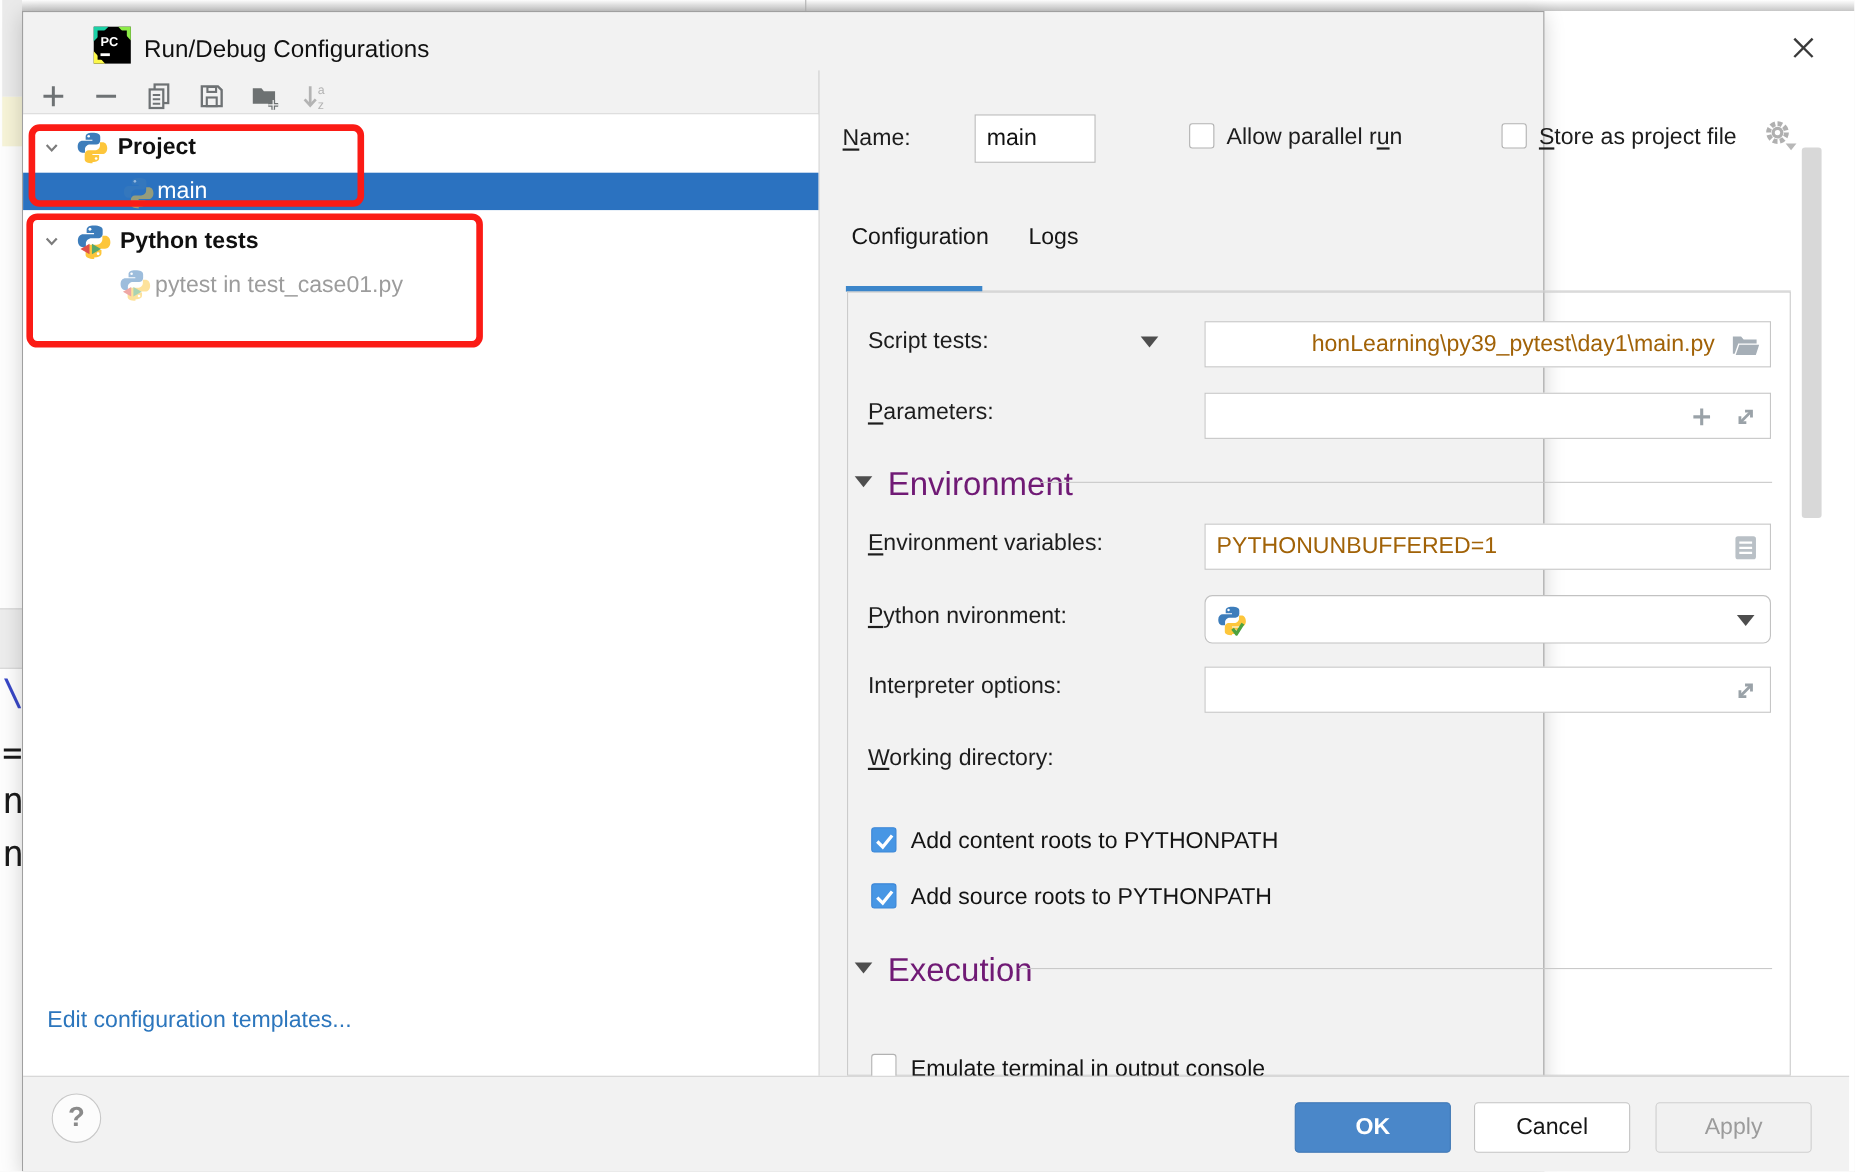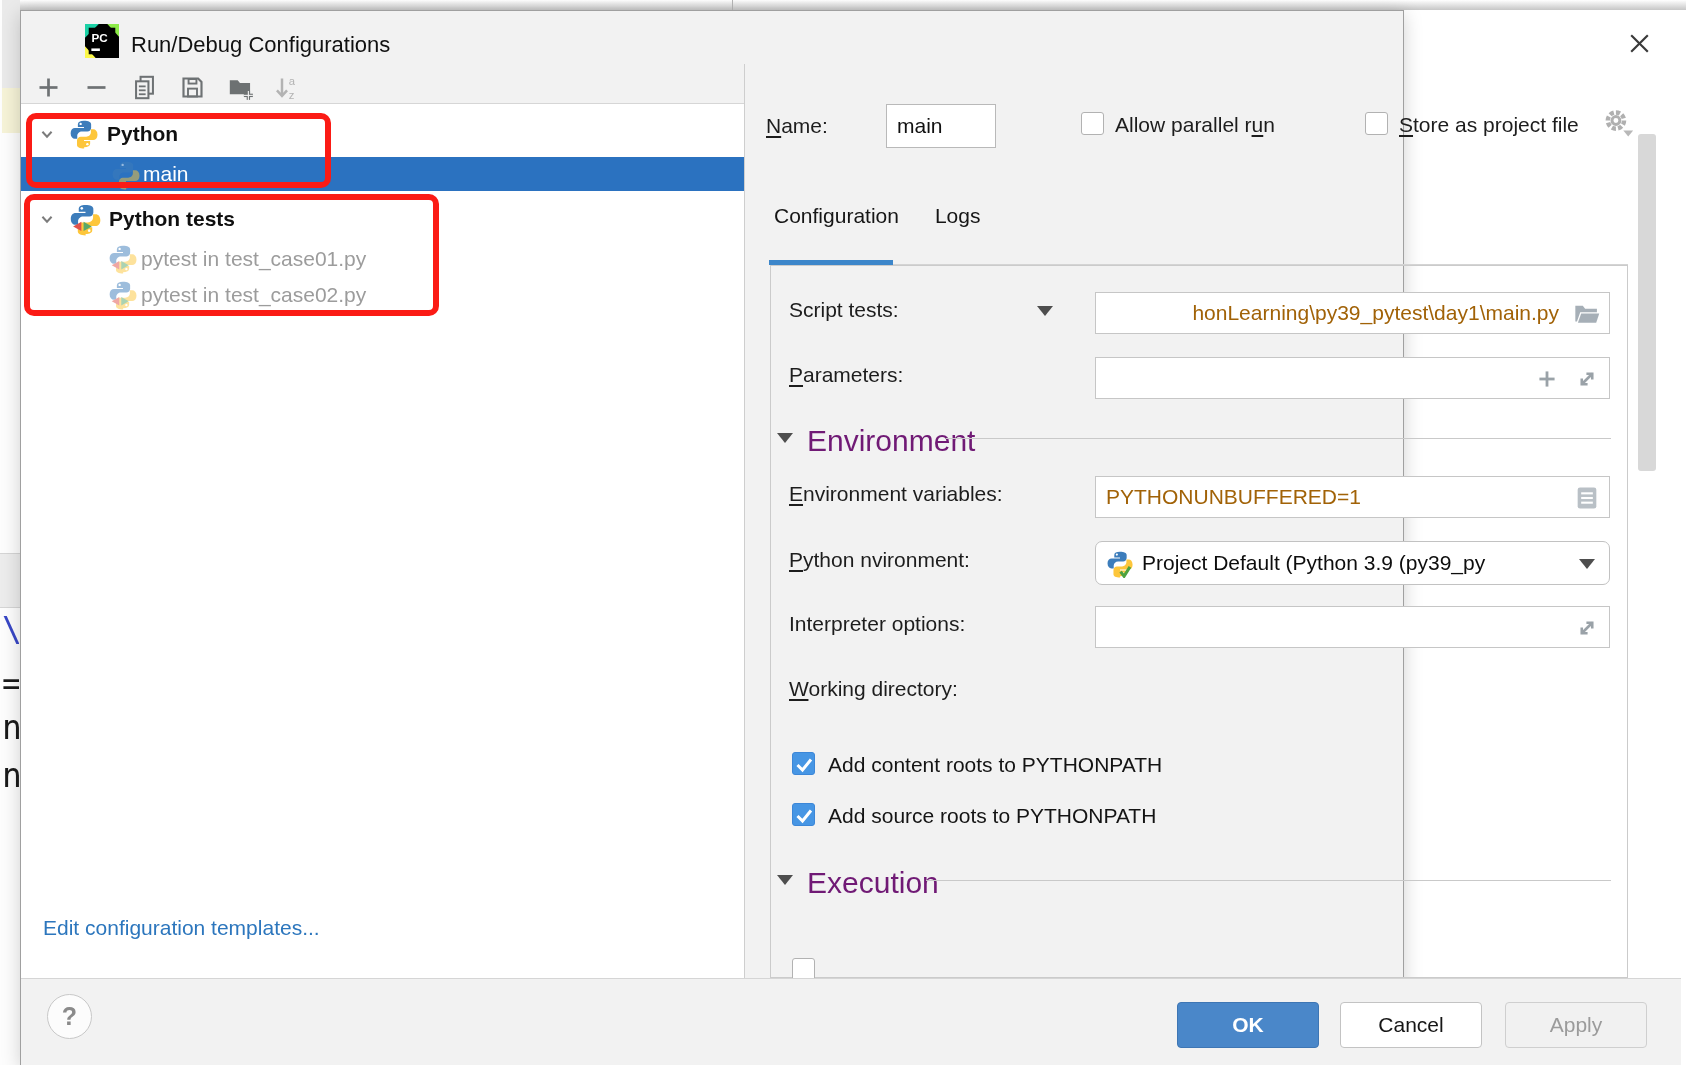--- a/index.html
+++ b/index.html
@@ -245,21 +245,21 @@
 
     <div class="tree-panel">
 
       <div class="tree-row row-python">
         <svg class="chev" style="top:12px" viewBox="0 0 24 24">
           <polyline points="7,9.5 12,15 17,9.5" fill="none" stroke="#7c7c7c" stroke-width="2.2"></polyline>
           </svg>
         <svg class="ticon" style="left:48px; top:8px" viewBox="0 0 24 24">
             <use href="#py-logo"></use>
           </svg>
-        <span class="tlabel grp-label" style="left:86px">Python</span>
+        <span class="tlabel grp-label" style="left:86px">Project</span>
       </div>
 
       <div class="tree-row row-main">
         <svg class="ticon faded" style="left:90px; top:3px" viewBox="0 0 24 24">
             <use href="#py-logo"></use>
           </svg>
         <span class="tlabel sel-label" style="left:122px">main</span>
       </div>
 
       <div class="tree-row row-pytests">
@@ -272,26 +272,20 @@
         <span class="tlabel grp-label" style="left:88px">Python tests</span>
       </div>
 
       <div class="tree-row row-pt1">
         <svg class="ticon faded" style="left:87px; top:3px" viewBox="0 0 24 24">
             <use href="#pytest-logo"></use>
           </svg>
         <span class="tlabel dim-label" style="left:120px">pytest in test_case01.py</span>
       </div>
 
-      <div class="tree-row row-pt2">
-        <svg class="ticon faded" style="left:87px; top:3px" viewBox="0 0 24 24">
-            <use href="#pytest-logo"></use>
-          </svg>
-        <span class="tlabel dim-label" style="left:120px">pytest in test_case02.py</span>
-      </div>
 
       <div class="ann-rect ann-1"></div>
       <div class="ann-rect ann-2"></div>
 
       <div class="edit-link">Edit configuration templates...</div>
     </div>
 
     <div class="lbl" style="left:745px; top:103px">
       <span></span><span class="mn">N</span><span>ame:</span>
     </div>
@@ -359,21 +353,20 @@
           </svg>
       </div>
 
       <div class="f-lbl" style="top:282px">
         <span></span><span class="mn">P</span><span>ython nvironment:</span>
       </div>
       <div class="dropdown" style="top:275px">
         <svg class="dd-ico" viewBox="0 0 24 24">
             <use href="#py-check-logo"></use>
           </svg>
-        <div class="dd-val">Project Default (Python 3.9 (py39_py</div>
         <div class="tri-down"></div>
       </div>
 
       <div class="f-lbl" style="top:346px">Interpreter options:</div>
       <div class="field" style="top:340px">
         <div class="val"></div>
         <svg class="ico-right" viewBox="0 0 24 24">
             <use href="#expand-arrows"></use>
           </svg>
       </div>
@@ -396,20 +389,21 @@
       </div>
       <div class="form-cb-label" style="top:538px">Add source roots to PYTHONPATH</div>
 
       <div class="sec-head" style="top:600px">
         <div class="tri tri-down"></div>
         <div class="sec-title">Execution</div>
         <div class="rule" style="left:155px"></div>
       </div>
 
       <div class="cbx" style="left:21px; top:692px"></div>
+      <div class="form-cb-label" style="top:694px">Emulate terminal in output console</div>
     </div>
 
     <div class="scrollbar"></div>
 
     <div class="footer">
       <div class="help-btn">?</div>
       <div class="btn btn-ok">OK</div>
       <div class="btn btn-cancel">Cancel</div>
       <div class="btn btn-apply">Apply</div>
     </div>

